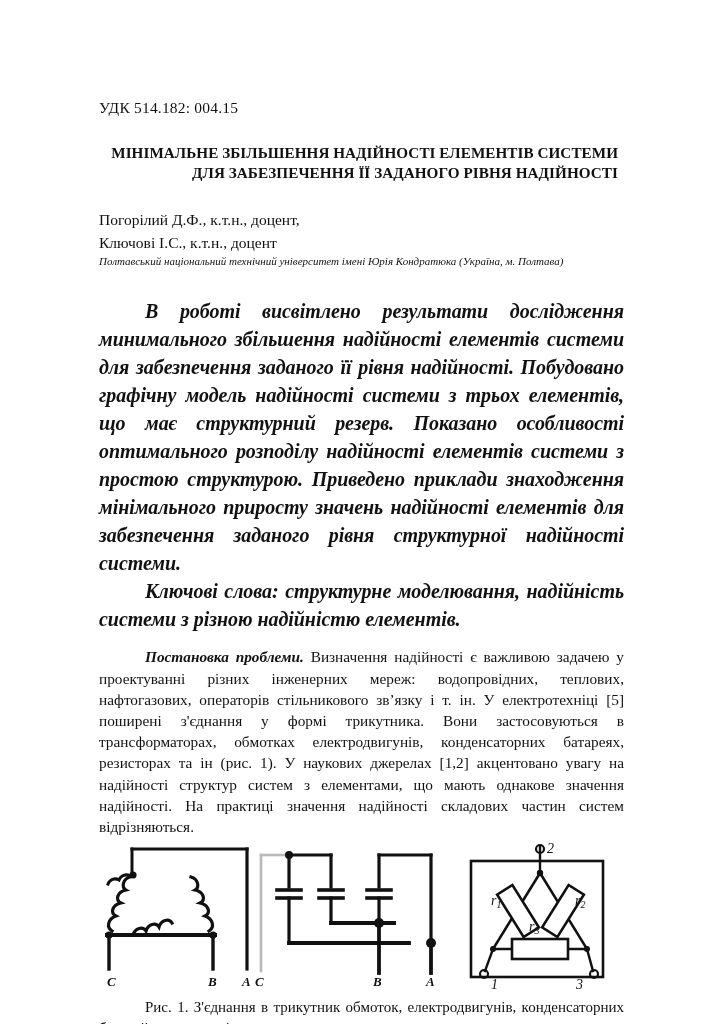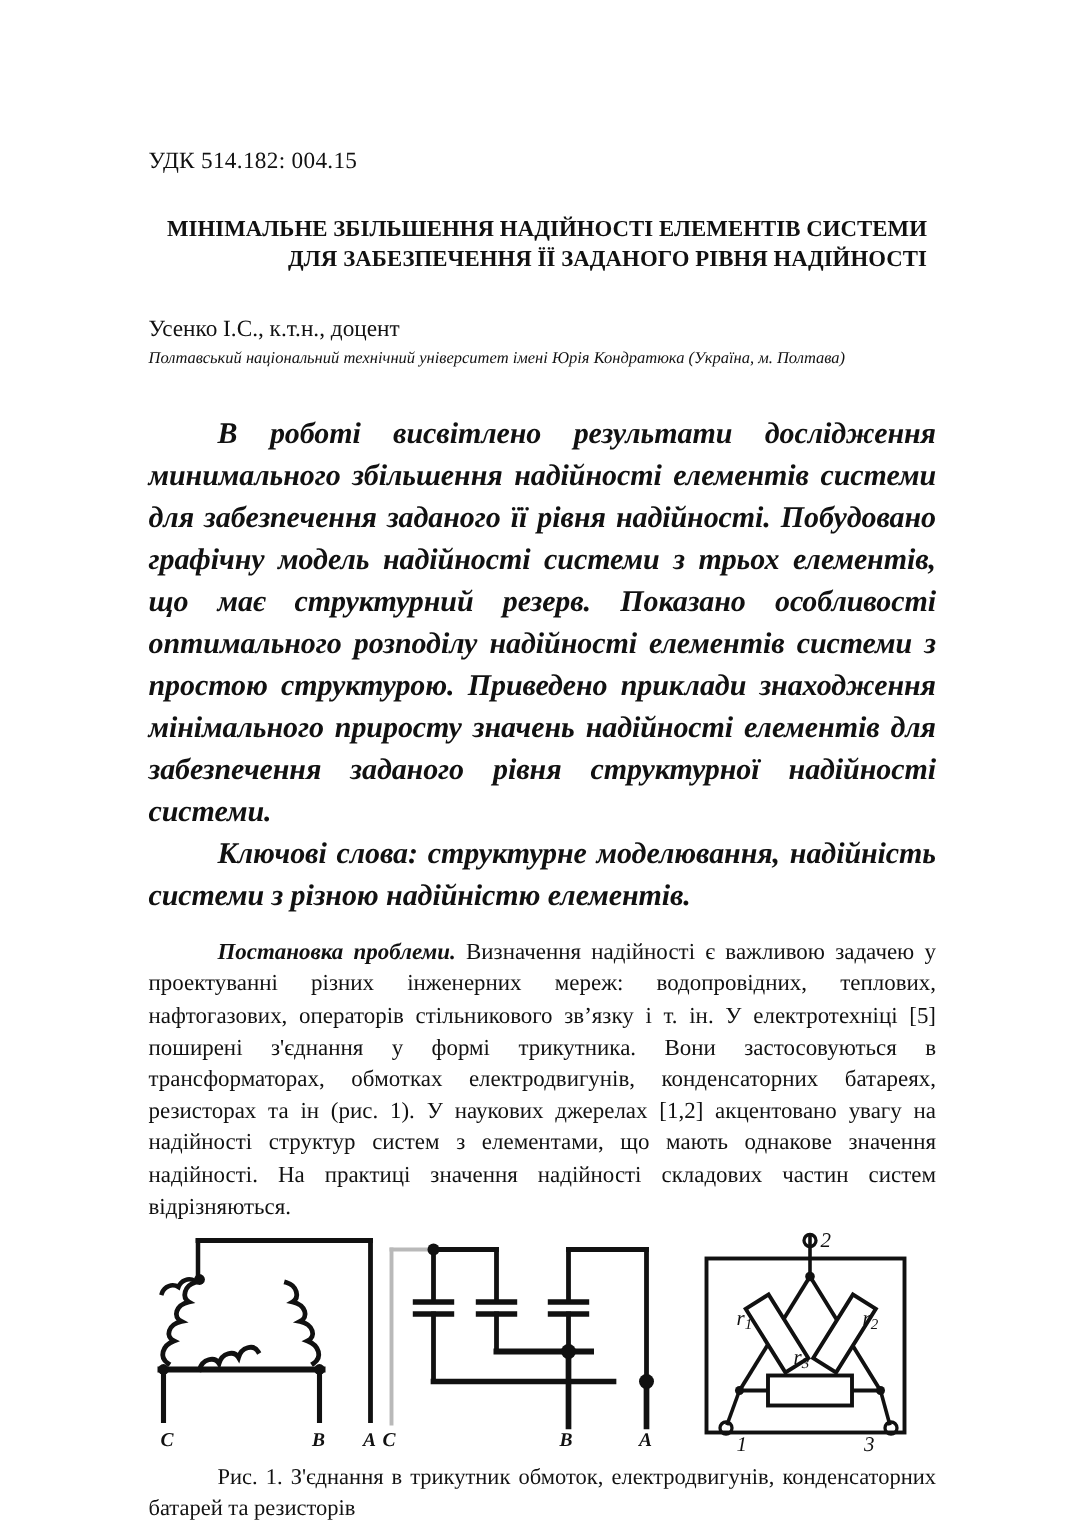--- a/index.html
+++ b/index.html
@@ -118,21 +118,22 @@
 <body>
 
 <div class="page">
   <div class="content">
 
     <div class="udk">УДК 514.182: 004.15</div>
 
     <div class="title">МІНІМАЛЬНЕ ЗБІЛЬШЕННЯ НАДІЙНОСТІ ЕЛЕМЕНТІВ СИСТЕМИ ДЛЯ ЗАБЕЗПЕЧЕННЯ ЇЇ ЗАДАНОГО РІВНЯ НАДІЙНОСТІ</div>
 
     <div class="authors">
-      <div class="line">Усенко І.С., к.т.н., доцент</div>
+      <div class="line">Погорілий Д.Ф., к.т.н., доцент,</div>
+      <div class="line">Ключові І.С., к.т.н., доцент</div>
     </div>
     <div class="affil">Полтавський національний технічний університет імені Юрія Кондратюка (Україна, м. Полтава)</div>
 
     <div class="abstract">
       <p>В роботі висвітлено результати дослідження минимального збільшення надійності елементів системи для забезпечення заданого її рівня надійності. Побудовано графічну модель надійності системи з трьох елементів, що має структурний резерв. Показано особливості оптимального розподілу надійності елементів системи з простою структурою. Приведено приклади знаходження мінімального приросту значень надійності елементів для забезпечення заданого рівня структурної надійності системи.</p>
       <p class="kw"><span>Ключові слова:</span><span> структурне моделювання,  надійність системи з різною надійністю елементів.</span></p>
     </div>
 
     <div class="body-text">
       <p><span class="run-head">Постановка проблеми.</span><span> Визначення надійності є важливою задачею у проектуванні різних інженерних мереж: водопровідних, теплових, нафтогазових, операторів стільникового зв’язку і т. ін. У електротехніці [5] поширені з'єднання у формі трикутника. Вони застосовуються в трансформаторах, обмотках електродвигунів, конденсаторних батареях, резисторах та ін (рис. 1). У наукових джерелах [1,2] акцентовано увагу на надійності структур систем з елементами, що мають однакове значення надійності. На практиці значення надійності складових частин систем відрізняються.</span></p>

